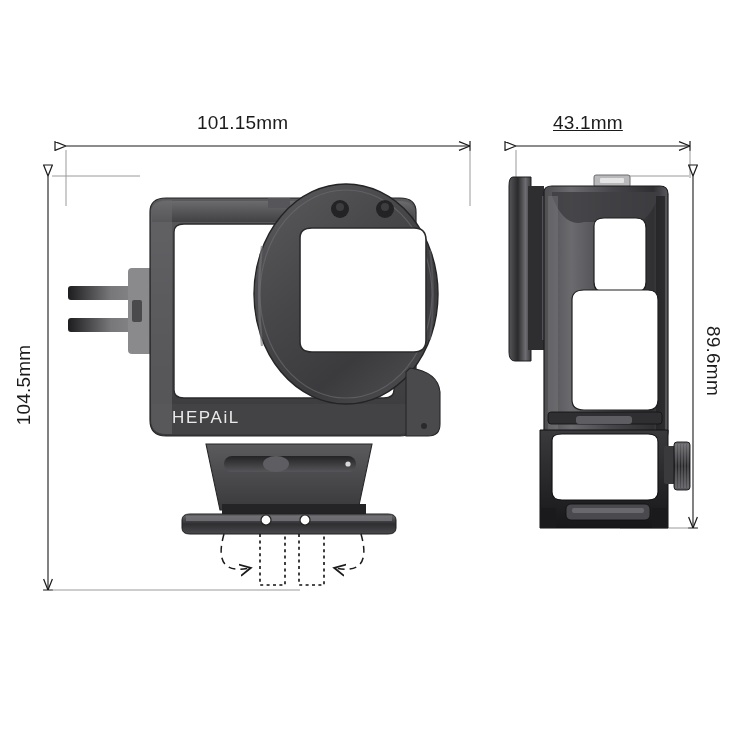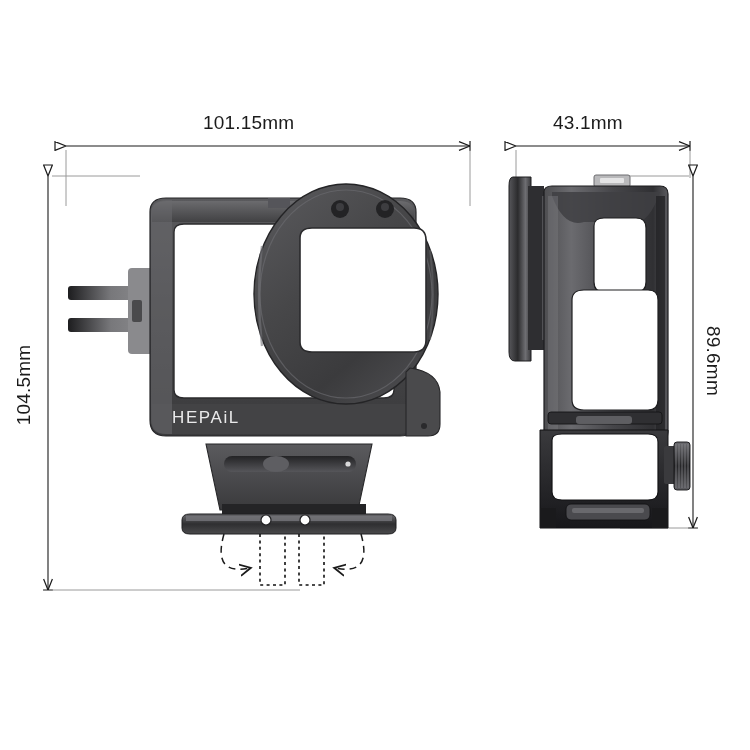--- a/index.html
+++ b/index.html
@@ -274,21 +274,21 @@
       <g stroke="#9a9a9e" stroke-width="0.8" opacity="0.75">
         <line x1="676" y1="444" x2="676" y2="488"></line>
         <line x1="679" y1="444" x2="679" y2="488"></line>
         <line x1="682" y1="444" x2="682" y2="488"></line>
         <line x1="685" y1="444" x2="685" y2="488"></line>
         <line x1="688" y1="444" x2="688" y2="488"></line>
       </g>
     </g>
   </svg>
 
-  <div class="dim-label" style="left:203px;top:112px;">101.15mm</div>
-
-  <div class="dim-label" style="left:553px;top:112px;">43.1mm</div>
+  <div class="dim-label" style="left:197px;top:112px;">101.15mm</div>
+
+  <div class="dim-label" style="left:553px;top:112px;text-decoration:underline;">43.1mm</div>
 
   <div class="dim-label vert" style="left:-16px;top:374px;transform:rotate(-90deg);">104.5mm</div>
 
   <div class="dim-label vert" style="left:678px;top:350px;transform:rotate(90deg);">89.6mm</div>
 
 </div>
 
 </body></html>

